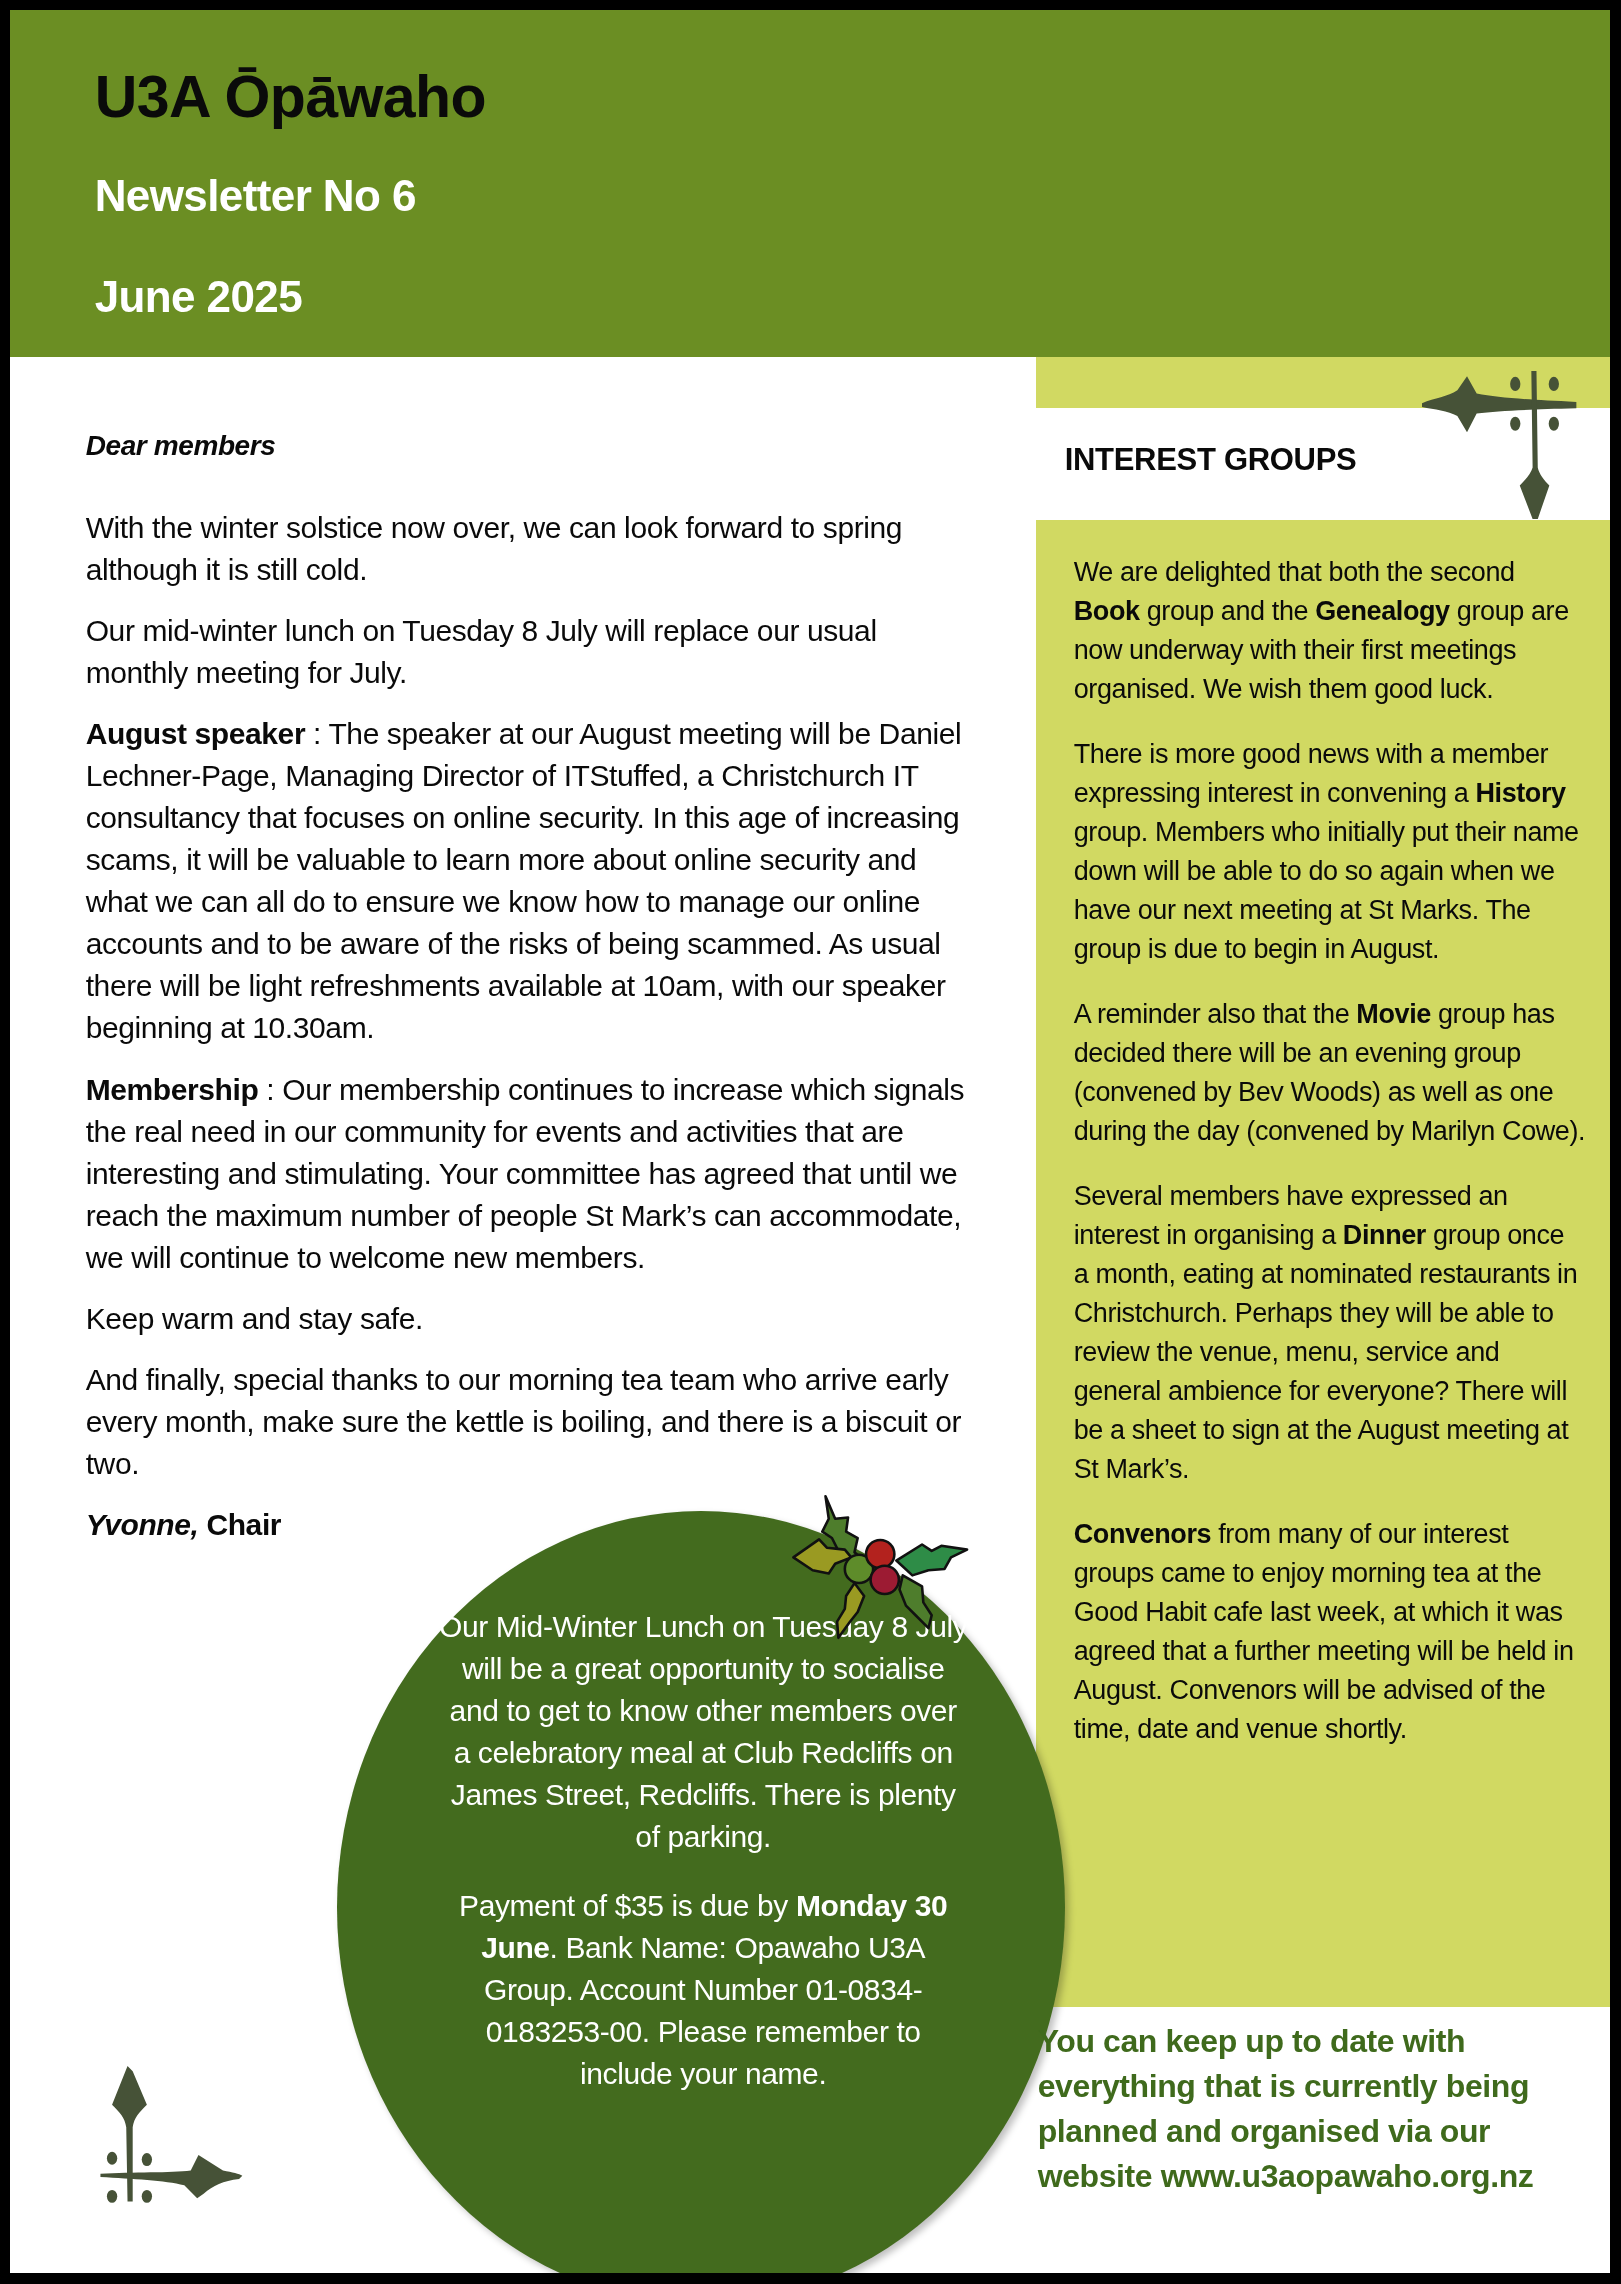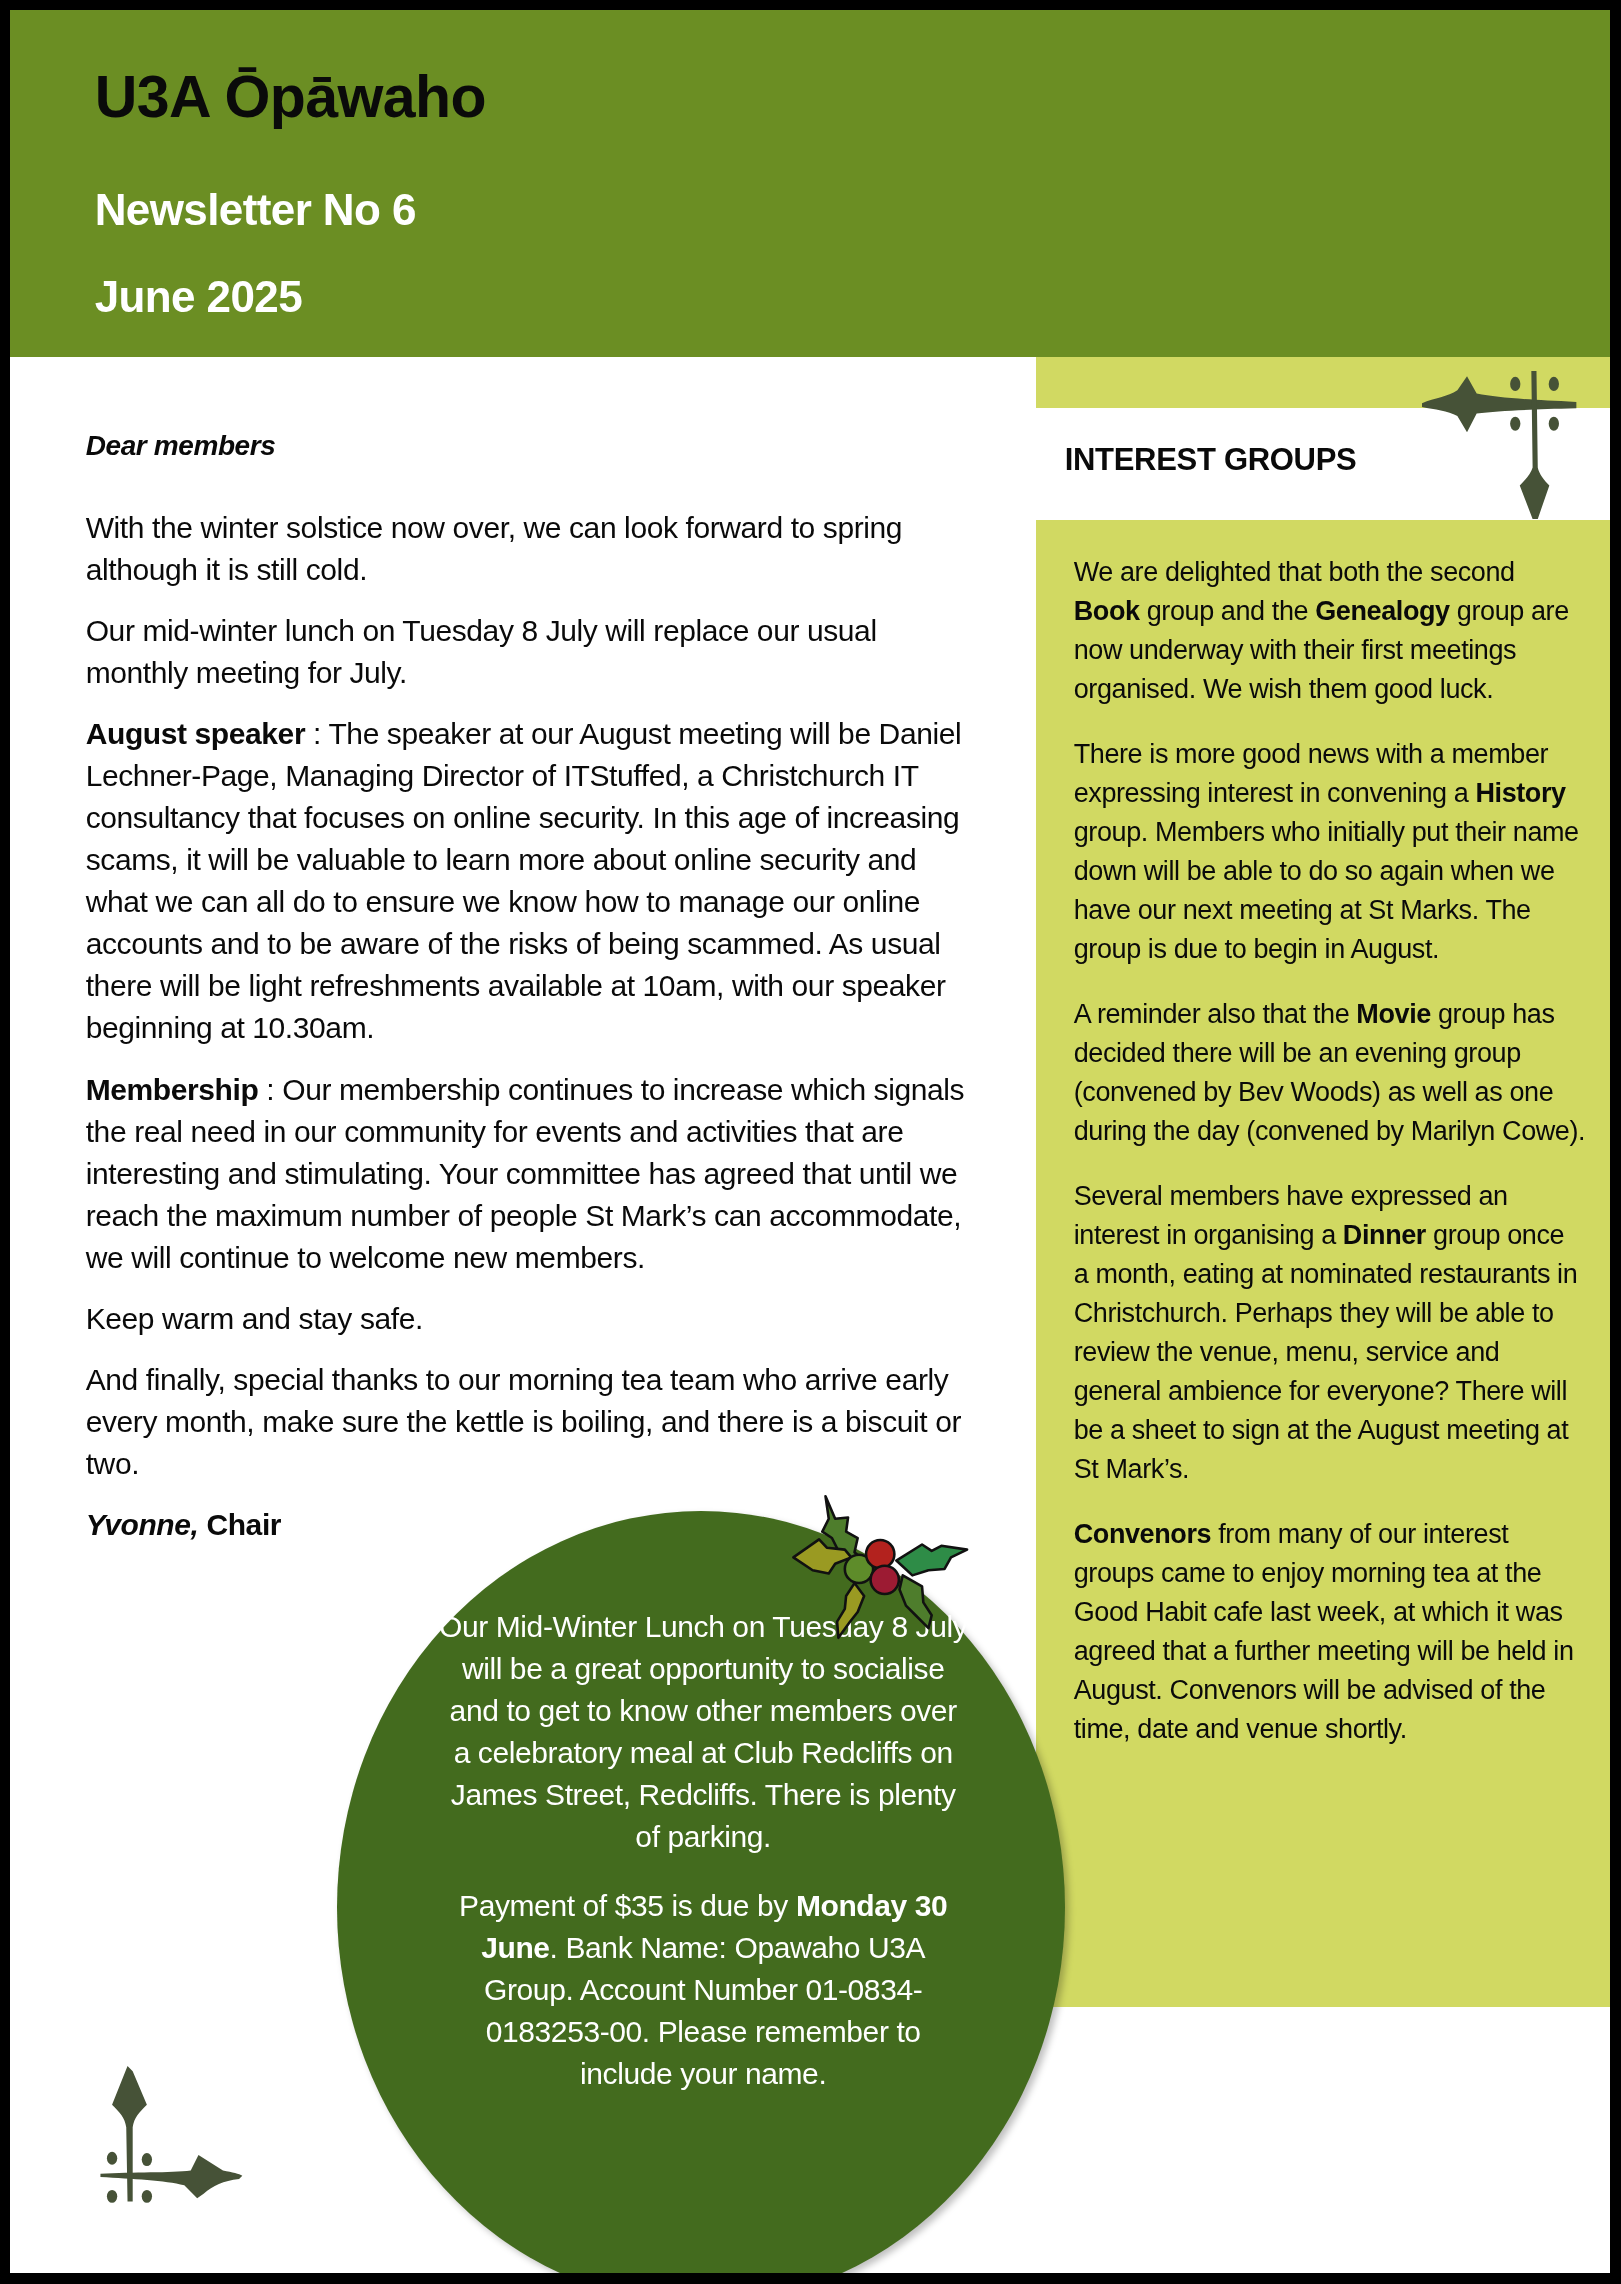--- a/index.html
+++ b/index.html
@@ -1,21 +1,21 @@
 <!DOCTYPE html>
 <html style="font-size:10.3px"><head>
 <meta charset="utf-8">
 <style>
   html, body { margin:0; padding:0; }
   body { width:1621px; height:2284px; background:#000; position:relative; overflow:hidden;
          font-family:"Liberation Sans", "DejaVu Sans", sans-serif; }
   .page { position:absolute; left:9.7px; top:9.7px; width:1600px; height:2263px; background:#fff; overflow:hidden; }
   .header { position:absolute; left:0; top:0; width:1600px; height:347px; background:#6B8E23;padding-left:16px; }
   .title { position:absolute; left:85px; top:53px; font-size:59px; font-weight:bold; color:#0a0a0a; letter-spacing:-0.6px; }
-  .subtitle { position:absolute; left:85px; top:175px; font-size:44px; font-weight:bold; color:#fff; letter-spacing:-0.6px; }
+  .subtitle { position:absolute; left:85px; top:161px; font-size:44px; font-weight:bold; color:#fff; letter-spacing:-0.6px; }
   .date { position:absolute; left:85px; top:262px; font-size:44px; font-weight:bold; color:#ffffff; letter-spacing:-0.6px; }
   .contact { position:absolute; left:1064px; top:226px; font-size:27px; color:#fff; line-height:39px; letter-spacing:-0.3px; }
 
   .lime-strip { position:absolute; left:1026px; top:347px; width:574px; height:52px; background:#D1D962; }
   .ig-band { position:absolute; left:1026px; top:398px; width:574px; height:112px; background:#fff; }
   .ig-title { position:absolute; left:1055px; top:432px; font-size:31px; font-weight:bold; color:#0a0a0a; letter-spacing:-0.3px; }
   .lime-body { position:absolute; left:1026px; top:510px; width:574px; height:1487px; background:#D1D962; }
   .ig-text { position:absolute; left:1064px; top:543px; width:516px; font-size:27px; line-height:39px; color:#0a0a0a; letter-spacing:-0.4px; }
   .ig-text p { margin:0 4px 26px 0; }
   .footer-note { position:absolute; left:1028px; top:2009px; width:567px; font-size:32px; font-weight:bold; color:#3F6A1C; line-height:45px; letter-spacing:-0.4px; }
@@ -93,20 +93,21 @@
       <path d="M30 100 L70 72 L82 85 L110 88 L120 100 L95 110 L85 125 L60 120 Z" fill="#9A9A22"></path>
       <path d="M190 105 L230 80 L245 90 L260 82 L300 88 L275 100 L265 118 L240 120 L215 128 Z" fill="#2E8C47"></path>
       <path d="M200 128 L230 145 L232 170 L245 190 L240 210 L220 190 L205 175 L195 150 Z" fill="#4E7D2C"></path>
       <path d="M125 140 L140 160 L130 185 L118 200 L100 225 L98 200 L110 180 L112 160 Z" fill="#9A9A22"></path>
       <circle cx="132" cy="118" r="22" fill="#5E8C2A"></circle>
       <circle cx="165" cy="95" r="22" fill="#B3221E"></circle>
       <circle cx="172" cy="135" r="22" fill="#9C1B33"></circle>
     </g>
   </svg>
 
+  <div class="footer-note">You can keep up to date with everything that is currently being planned and organised via our website  www.u3aopawaho.org.nz</div>
 
   <svg class="ornament-bl" viewBox="0 0 245 220">
     <g fill="#465237">
       <path d="M52 0 L60 8 L82 60 C70 72 62 80 60 95 L60 210 L52 210 L50 95 C48 80 40 72 28 60 Z"></path>
       <path d="M10 167 C60 164 120 166 150 162 L162 138 L200 162 C215 165 225 167 230 170 L225 175 C200 178 185 185 170 198 L160 205 L140 185 C110 177 60 175 10 172 Z"></path>
       <ellipse cx="28" cy="143" rx="8" ry="10"></ellipse>
       <ellipse cx="82" cy="145" rx="8" ry="10"></ellipse>
       <ellipse cx="28" cy="202" rx="8" ry="10"></ellipse>
       <ellipse cx="82" cy="202" rx="8" ry="10"></ellipse>
     </g>

